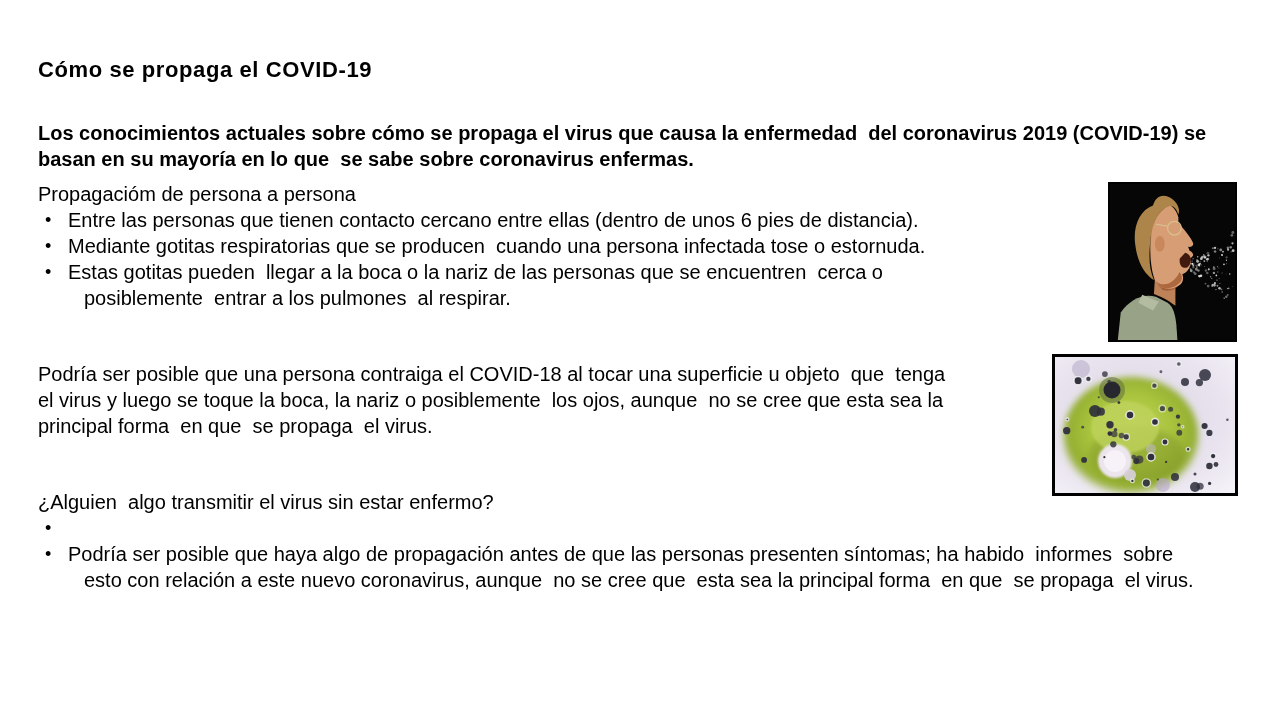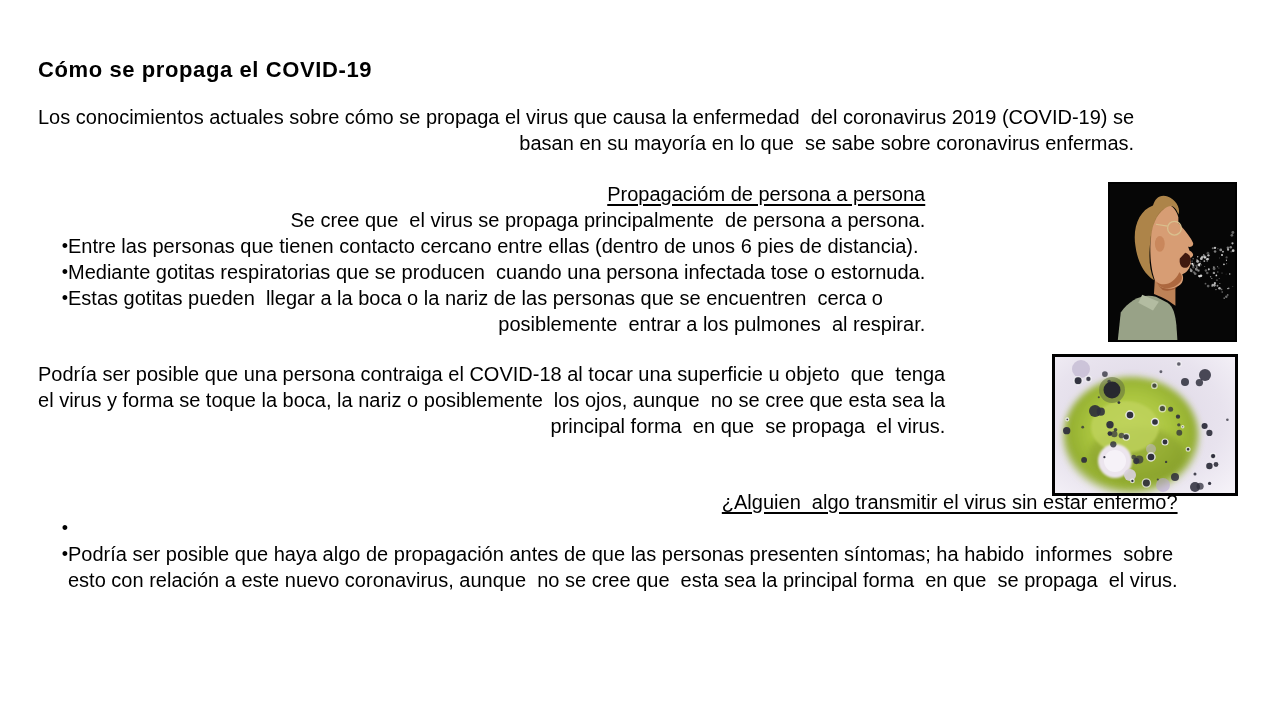--- a/index.html
+++ b/index.html
@@ -1,73 +1,72 @@
 <!DOCTYPE html>
 <html><head>
 <meta charset="utf-8">
 <style>
   html, body { margin:0; padding:0; }
   body {
     width:1280px; height:720px; position:relative; overflow:hidden;
     background:#ffffff; color:#000000;
     font-family:"Liberation Sans", sans-serif;
   }
-  .block { position:absolute; left:38px;text-align:right; }
+  .block { position:absolute; left:38px; }
   #title-block { top:55px; }
   .title { font-weight:bold; font-size:22px; letter-spacing:0.6px; line-height:30px; white-space:pre; }
-  #intro-block { top:104px; }
+  #intro-block { top:120px;font-weight:bold; }
   #s1-block { top:181px; }
   #s2-block { top:361px; }
   #s3-block { top:489px; }
   .doc-line { font-size:20px; line-height:26px; height:26px; white-space:pre; }
-  .heading { text-decoration:underline; text-underline-offset:3px; }
+  .heading { text-underline-offset:3px; }
   .bullet-row { display:flex; height:26px; }
   .bullet-marker {
     display:inline-block; flex:0 0 30px; width:30px; box-sizing:border-box;
     padding-left:7px; font-size:18px; line-height:26px;
   }
-  .bullet-cont { margin-left:30px; }
+  .bullet-cont { margin-left:46px; }
   .photo { position:absolute; background:#000; }
   #sneeze-photo { left:1108px; top:182px; width:125px; height:156px; border:2px solid #000; }
   #germ-photo { left:1052px; top:354px; width:180px; height:136px; border:3px solid #000; }
   .photo svg { display:block; width:100%; height:100%; }
 </style>
 </head>
 <body>
 
 <div>
 
   <div id="title-block" class="block title">Cómo se propaga el COVID-19</div>
 
   <div id="intro-block" class="block">
     <div class="doc-line">Los conocimientos actuales sobre cómo se propaga el virus que causa la enfermedad  del coronavirus 2019 (COVID-19) se</div>
     <div class="doc-line">basan en su mayoría en lo que  se sabe sobre coronavirus enfermas.</div>
   </div>
 
   <div id="s1-block" class="block">
     <div class="doc-line heading">Propagacióm de persona a persona</div>
-    <div class="doc-line">Se cree que  el virus se propaga principalmente  de persona a persona.</div>
     <div class="bullet-row">
       <span class="bullet-marker">•</span>
       <span class="doc-line">Entre las personas que tienen contacto cercano entre ellas (dentro de unos 6 pies de distancia).</span>
     </div>
     <div class="bullet-row">
       <span class="bullet-marker">•</span>
       <span class="doc-line">Mediante gotitas respiratorias que se producen  cuando una persona infectada tose o estornuda.</span>
     </div>
     <div class="bullet-row">
       <span class="bullet-marker">•</span>
       <span class="doc-line">Estas gotitas pueden  llegar a la boca o la nariz de las personas que se encuentren  cerca o</span>
     </div>
     <div class="doc-line bullet-cont">posiblemente  entrar a los pulmones  al respirar.</div>
   </div>
 
   <div id="s2-block" class="block">
     <div class="doc-line">Podría ser posible que una persona contraiga el COVID-18 al tocar una superficie u objeto  que  tenga</div>
-    <div class="doc-line">el virus y forma se toque la boca, la nariz o posiblemente  los ojos, aunque  no se cree que esta sea la</div>
+    <div class="doc-line">el virus y luego se toque la boca, la nariz o posiblemente  los ojos, aunque  no se cree que esta sea la</div>
     <div class="doc-line">principal forma  en que  se propaga  el virus.</div>
   </div>
 
   <div id="s3-block" class="block">
     <div class="doc-line heading">¿Alguien  algo transmitir el virus sin estar enfermo?</div>
     <div class="bullet-row">
       <span class="bullet-marker">•</span>
     </div>
     <div class="bullet-row">
       <span class="bullet-marker">•</span>

